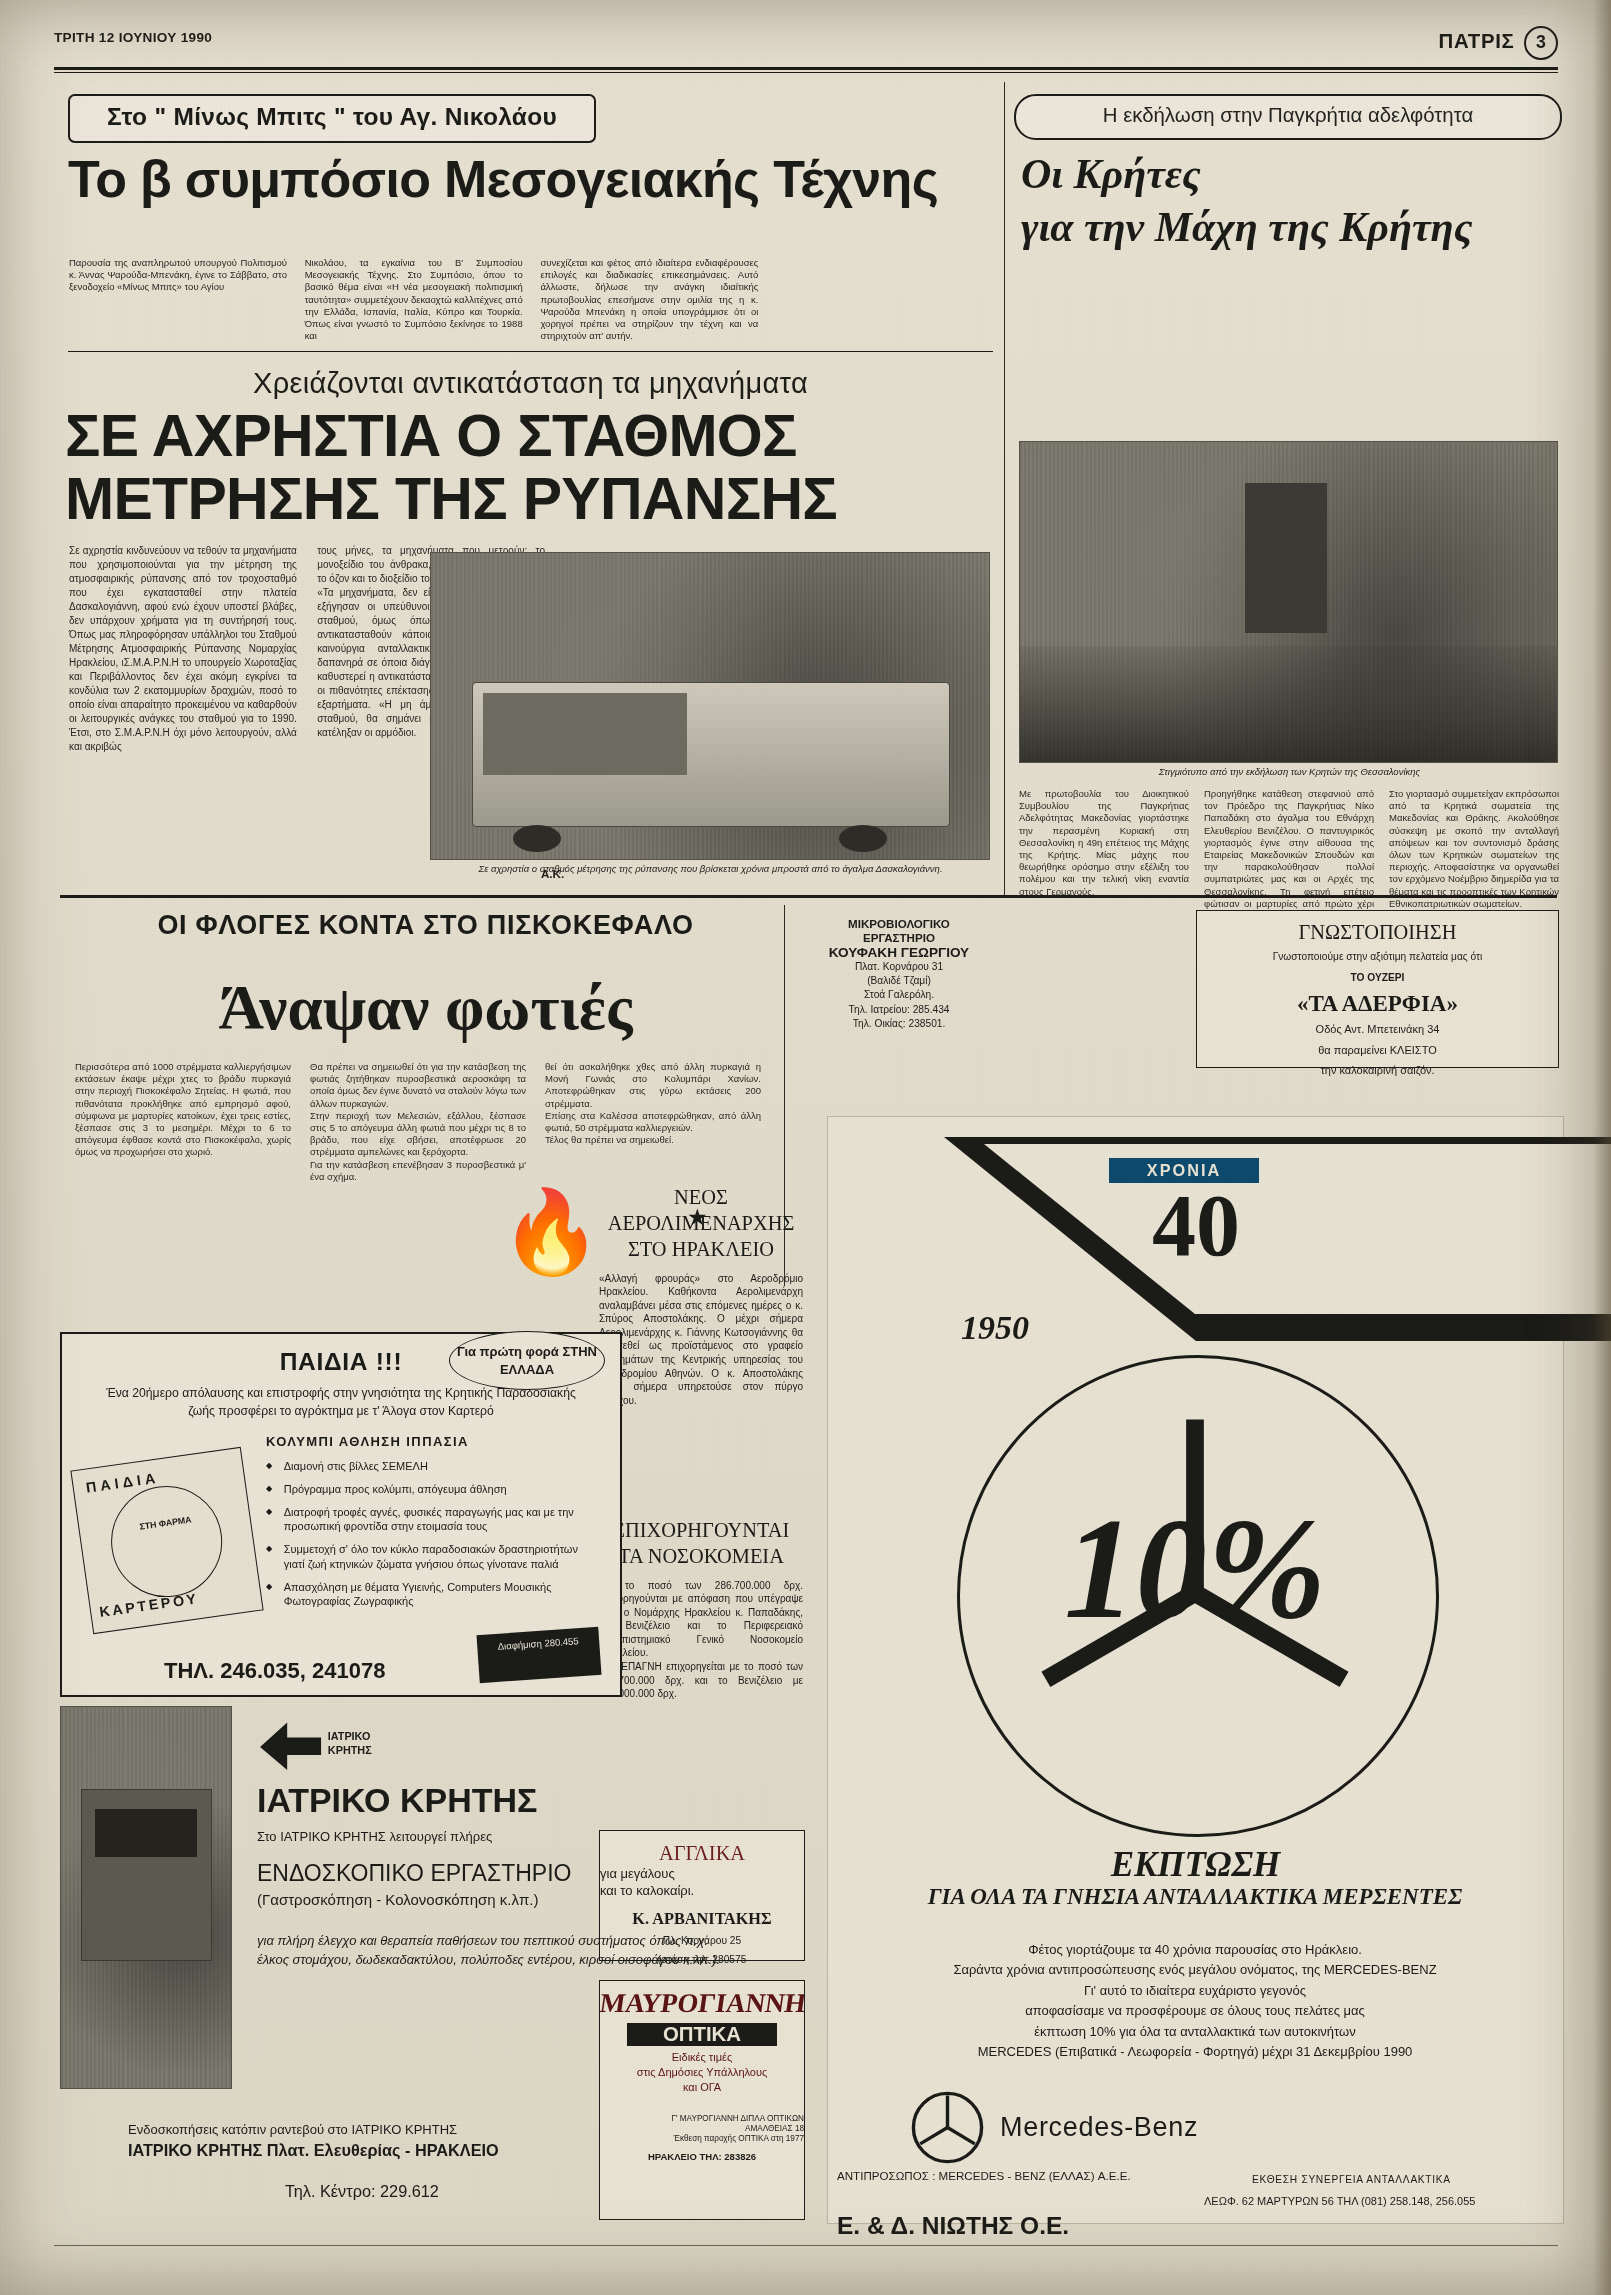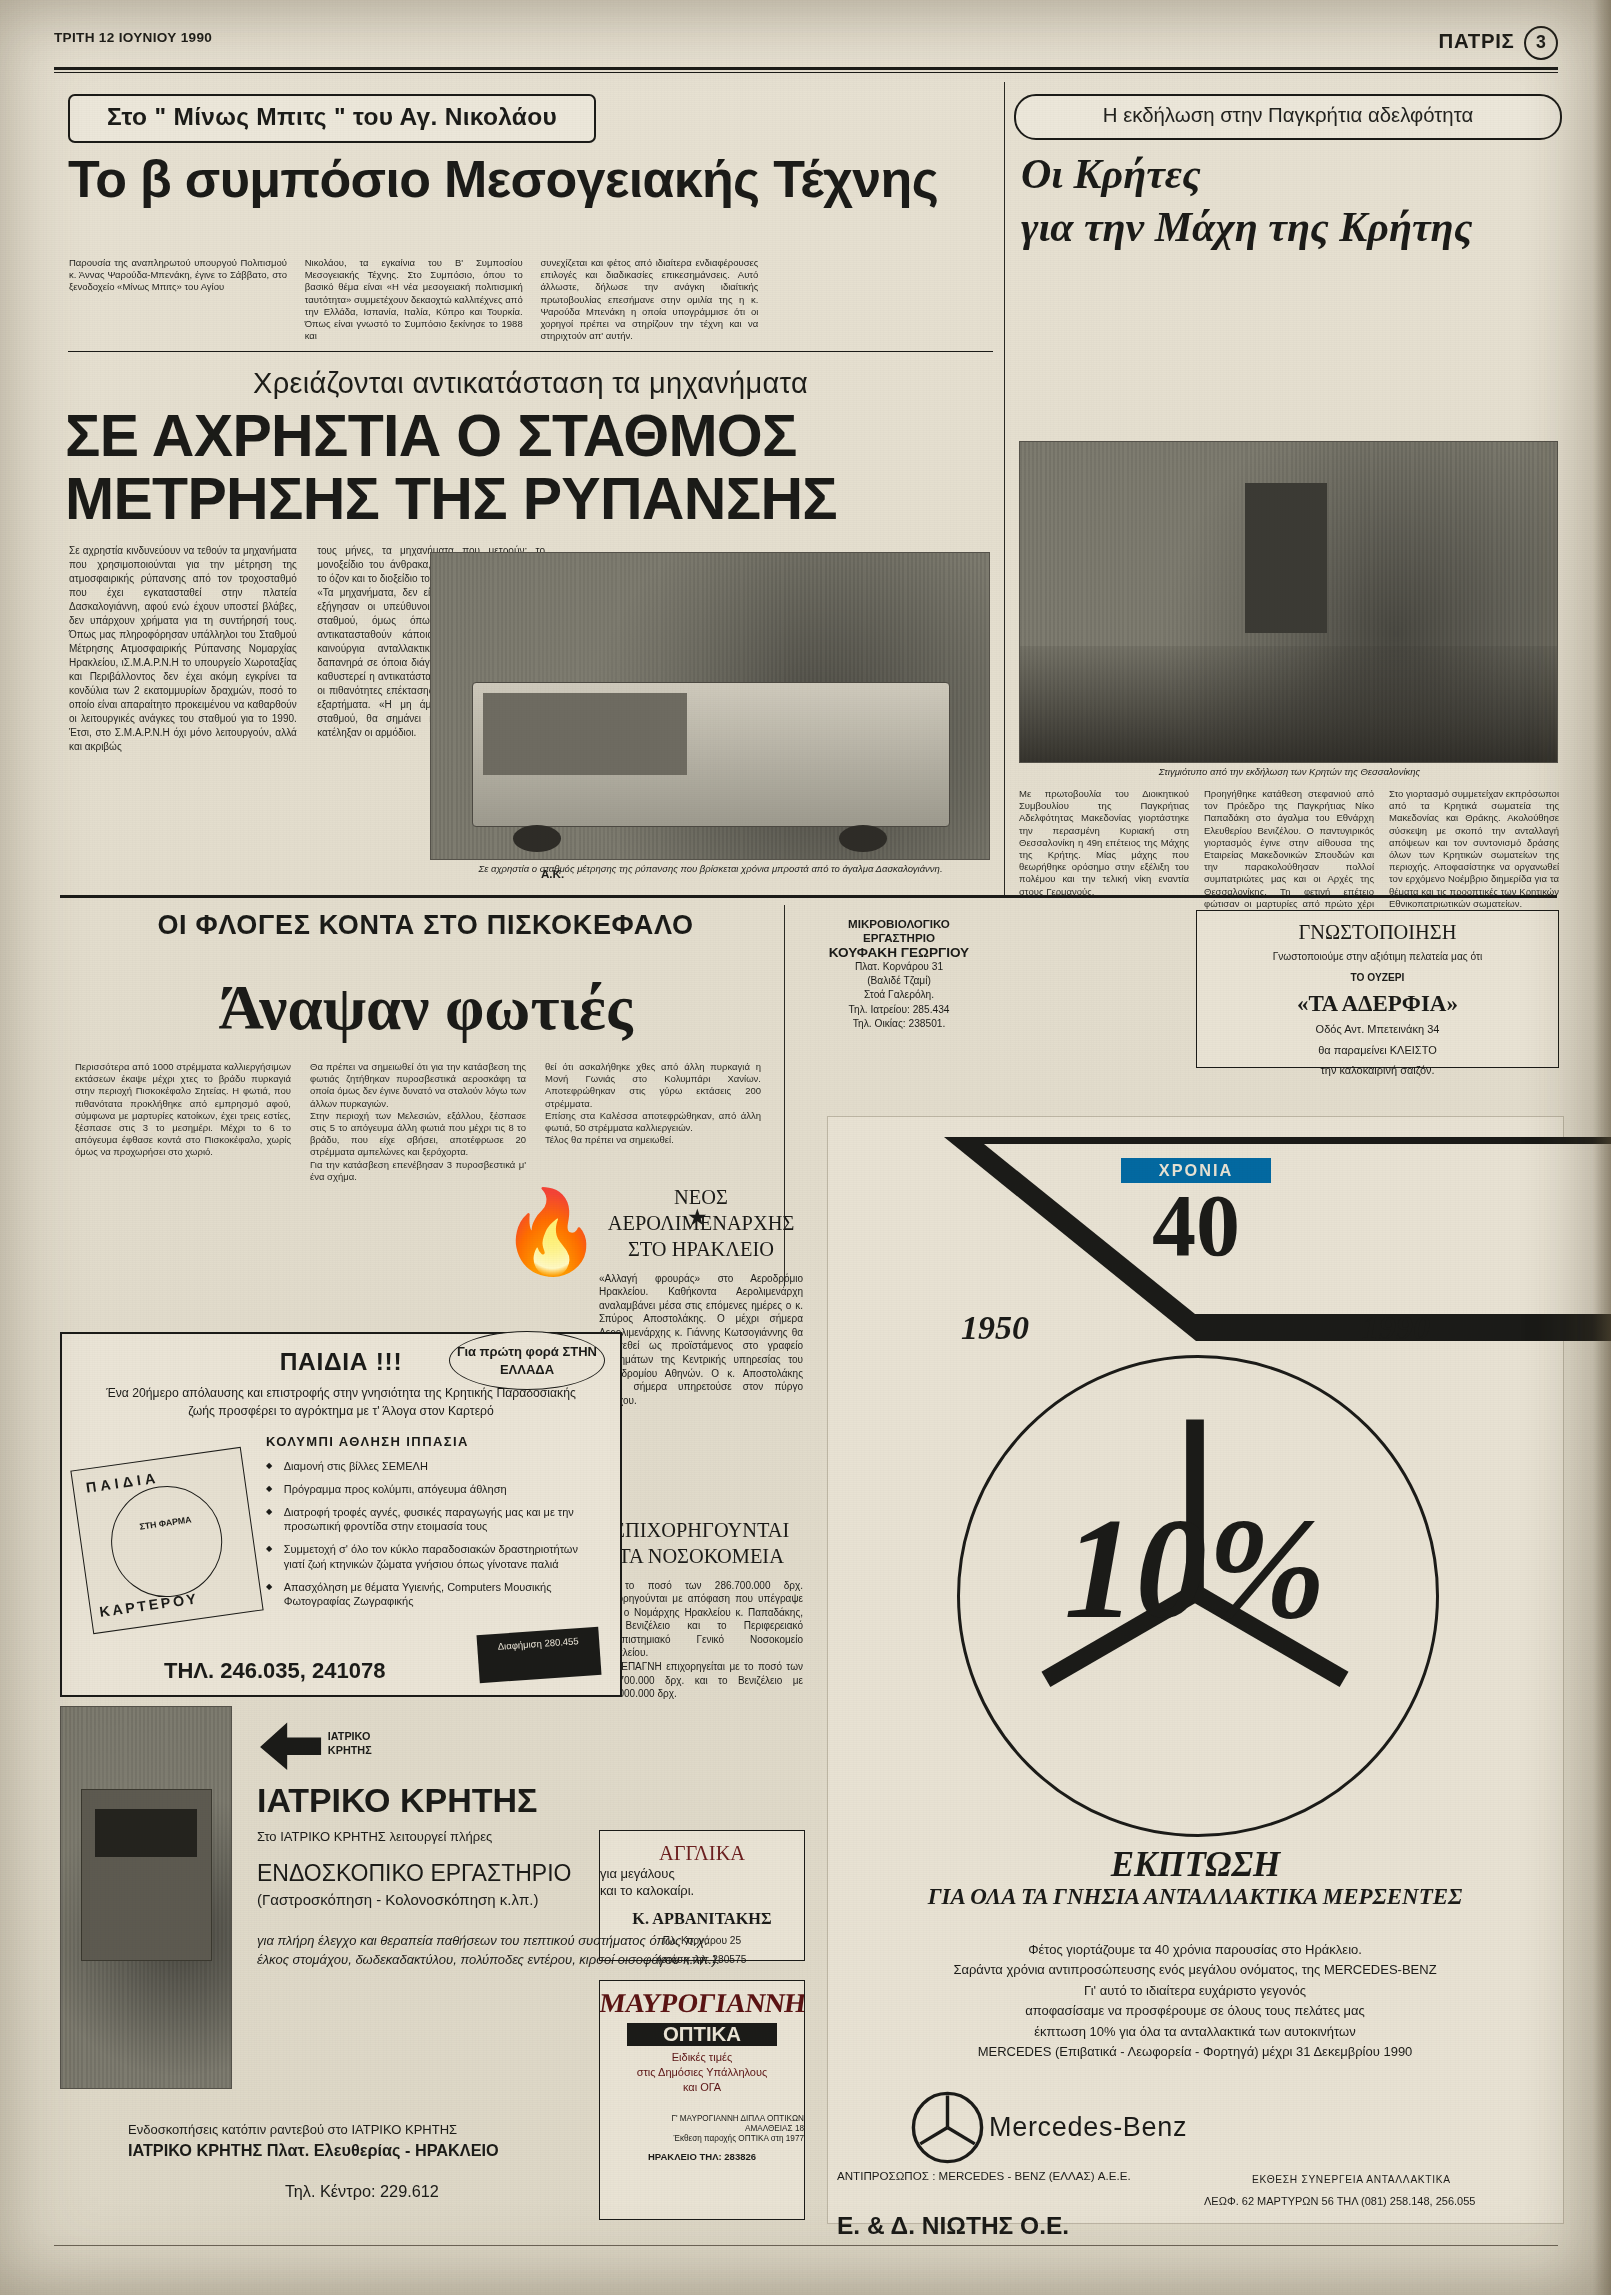--- a/index.html
+++ b/index.html
@@ -223,21 +223,21 @@
     position:absolute;left:116px;top:20.4px;width:503px;height:0;
     border-left:252px solid transparent;border-right:252px solid transparent;
     border-top:204px solid #1b1b18;
   }
   .tri-inner{
     position:absolute;left:156px;top:27px;width:422px;height:0;
     border-left:211px solid transparent;border-right:211px solid transparent;
     border-top:170px solid #e8e2d3;
   }
   .xronia{
-    position:absolute;left:293px;top:41px;width:150px;height:24.5px;background:#0369a1;
+    position:absolute;left:281px;top:41px;width:150px;height:24.5px;background:#0c4a6e;
     color:#e8e2d3;font-size:16.3px;font-weight:bold;text-align:center;line-height:24.5px;letter-spacing:2px;
   }
   .forty{
     position:absolute;left:293px;top:65px;width:150px;text-align:center;
     font-family:"Liberation Serif",serif;font-size:88px;font-weight:bold;line-height:88px;
   }
   .yr-l{position:absolute;left:133px;top:192px;font-family:"Liberation Serif",serif;font-size:34px;font-weight:bold;font-style:italic;}
   .yr-r{position:absolute;right:133px;top:192px;font-family:"Liberation Serif",serif;font-size:34px;font-weight:bold;font-style:italic;}
   .circlebig{
     position:absolute;left:129px;top:238px;width:476px;height:476px;border:3.4px solid #1b1b18;border-radius:50%;
@@ -255,21 +255,21 @@
   }
   .ekptosi2{
     position:absolute;left:54px;top:767px;width:626px;text-align:center;
     font-family:"Liberation Serif",serif;font-size:23px;font-weight:bold;font-style:italic;
   }
   .merctext{
     position:absolute;left:61px;top:823px;width:612px;text-align:center;
     font-size:13px;line-height:20.4px;
   }
   .mlogo{position:absolute;left:82px;top:973px;width:75px;height:75px;}
-  .mword{position:absolute;left:161px;top:995px;font-size:27px;letter-spacing:0.7px;}
+  .mword{position:absolute;left:172px;top:995px;font-size:27px;letter-spacing:0.7px;}
   .mrow1{position:absolute;left:837px;top:2169px;font-size:11.6px;}
   .niotis{position:absolute;left:837px;top:2212px;font-size:24.5px;font-weight:bold;}
   .mright1{position:absolute;left:1252px;top:2174px;font-size:10.2px;letter-spacing:0.7px;}
   .mright2{position:absolute;left:1204px;top:2195px;font-size:11px;}
 
   .footline{position:absolute;left:54px;top:2245px;width:1504px;height:1.4px;background:#6d6557;}
   .torn{
     position:absolute;right:0;top:0;width:17.7px;height:2295px;
     background:linear-gradient(90deg, rgba(120,106,80,0) 0%, rgba(90,78,55,.45) 100%);
   }

